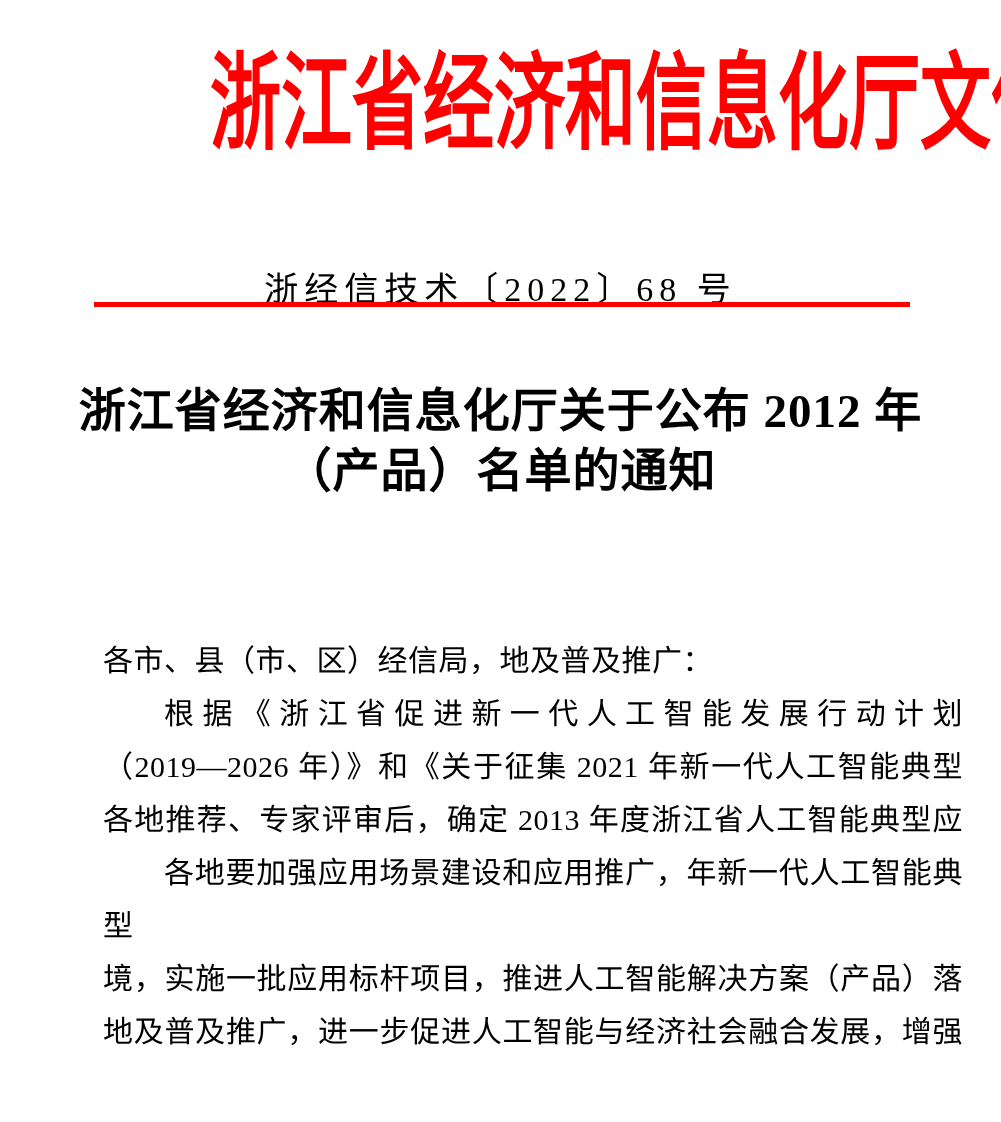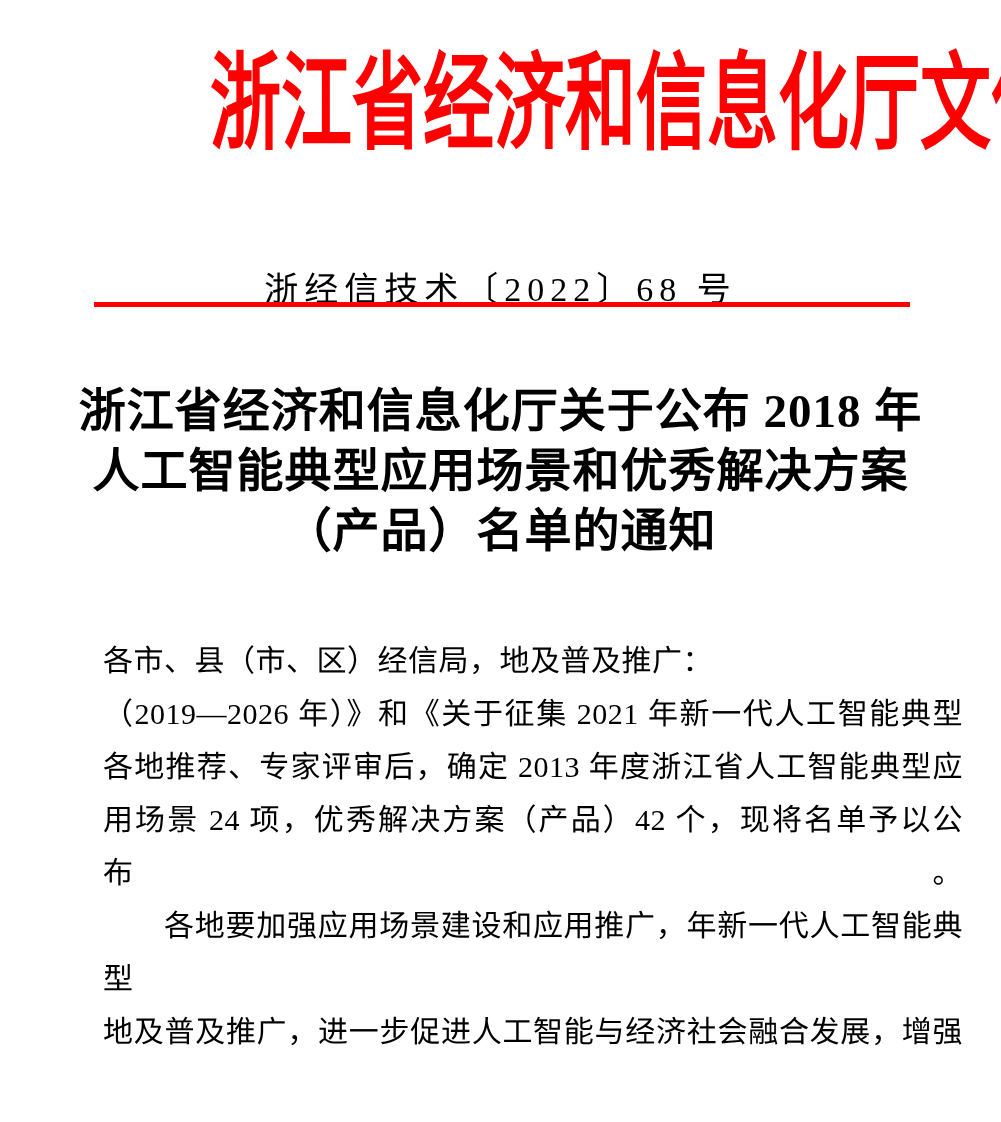--- a/index.html
+++ b/index.html
@@ -92,27 +92,27 @@
 
   <div class="red-head">
     <span class="red-head-inner">浙江省经济和信息化厅文件</span>
   </div>
 
   <div class="doc-no">浙经信技术〔2022〕68 号</div>
 
   <div class="red-rule"></div>
 
   <div class="doc-title">
-    <div class="t-line">浙江省经济和信息化厅关于公布 2018 年</div>
-    <div class="t-line">人工智能典型应用场景和优秀解决方案</div>
+    <div class="t-line">浙江省经济和信息化厅关于公布 2012 年</div>
     <div class="t-line">（产品）名单的通知</div>
   </div>
 
   <div class="body-block">
     <div class="b-line">各市、县（市、区）经信局，地及普及推广：</div>
+    <div class="b-line just indent">根据《浙江省促进新一代人工智能发展行动计划</div>
     <div class="b-line just">（2019—2026 年）》和《关于征集 2021 年新一代人工智能典型</div>
     <div class="b-line just">各地推荐、专家评审后，确定 2013 年度浙江省人工智能典型应</div>
-    <div class="b-line just">用场景 24 项，优秀解决方案（产品）42 个，现将名单予以公布。</div>
     <div class="b-line just indent">各地要加强应用场景建设和应用推广，年新一代人工智能典型</div>
+    <div class="b-line just">境，实施一批应用标杆项目，推进人工智能解决方案（产品）落</div>
     <div class="b-line just">地及普及推广，进一步促进人工智能与经济社会融合发展，增强</div>
   </div>
 
 </div>
 
 </body></html>

